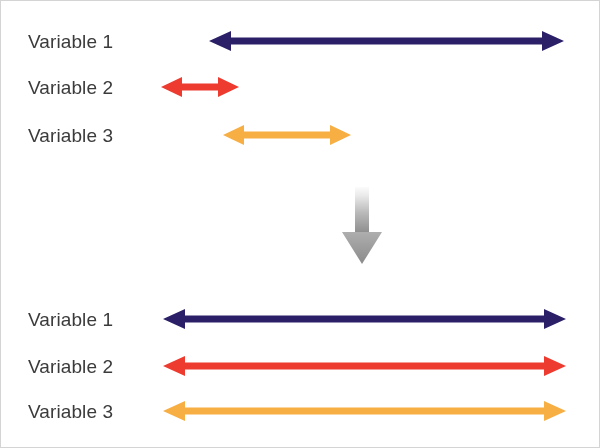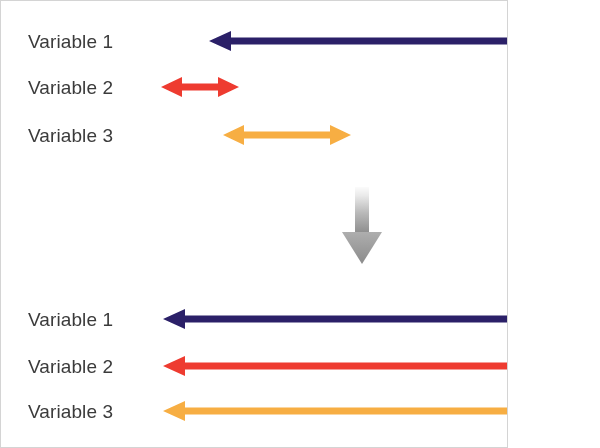--- a/index.html
+++ b/index.html
@@ -6,21 +6,21 @@
   html, body {
     margin: 0;
     padding: 0;
     background: #ffffff;
   }
   body {
     font-family: "Liberation Sans", sans-serif;
   }
   #figure {
     position: relative;
-    width: 508px;
+    width: 600px;
     height: 448px;
     background: #ffffff;
     border: 1px solid #d4d4d4;
     box-sizing: border-box;
     overflow: hidden;
   }
   #figure-svg {
     position: absolute;
     left: 0;
     top: 0;

